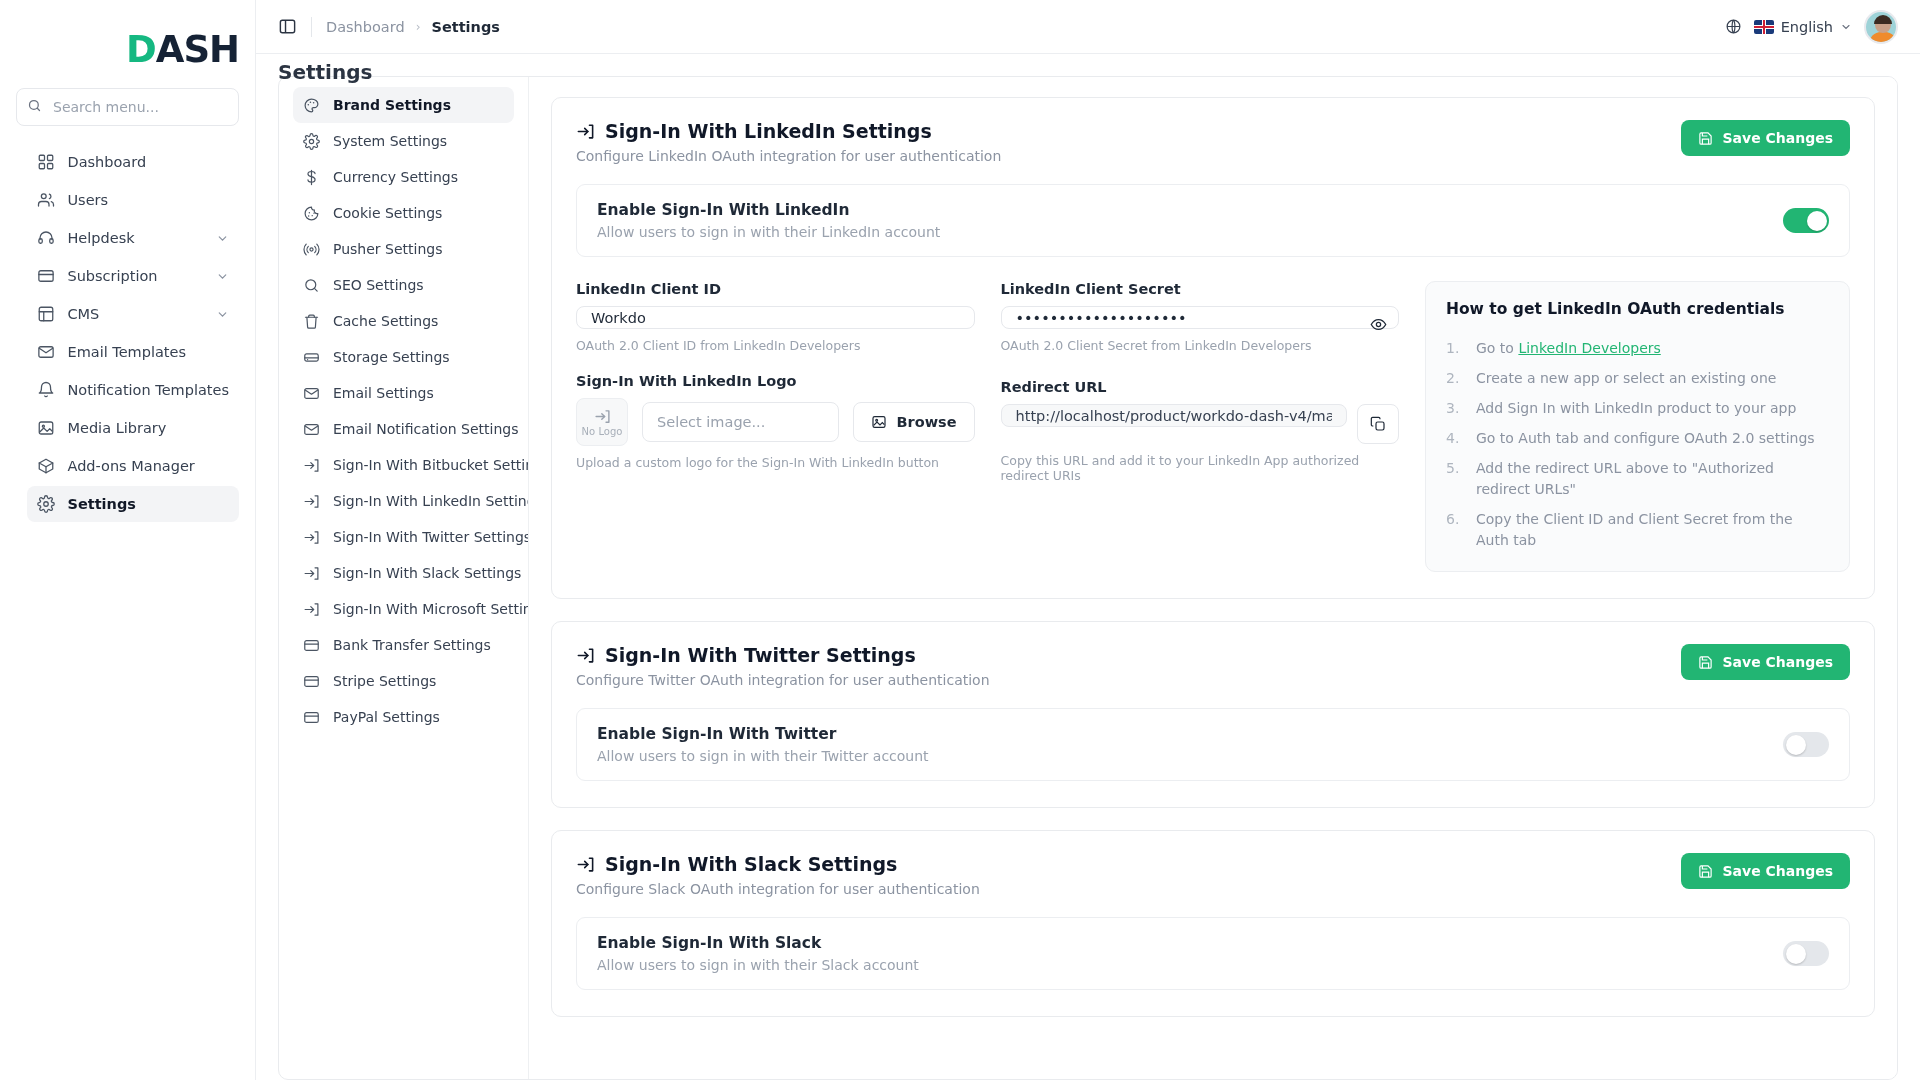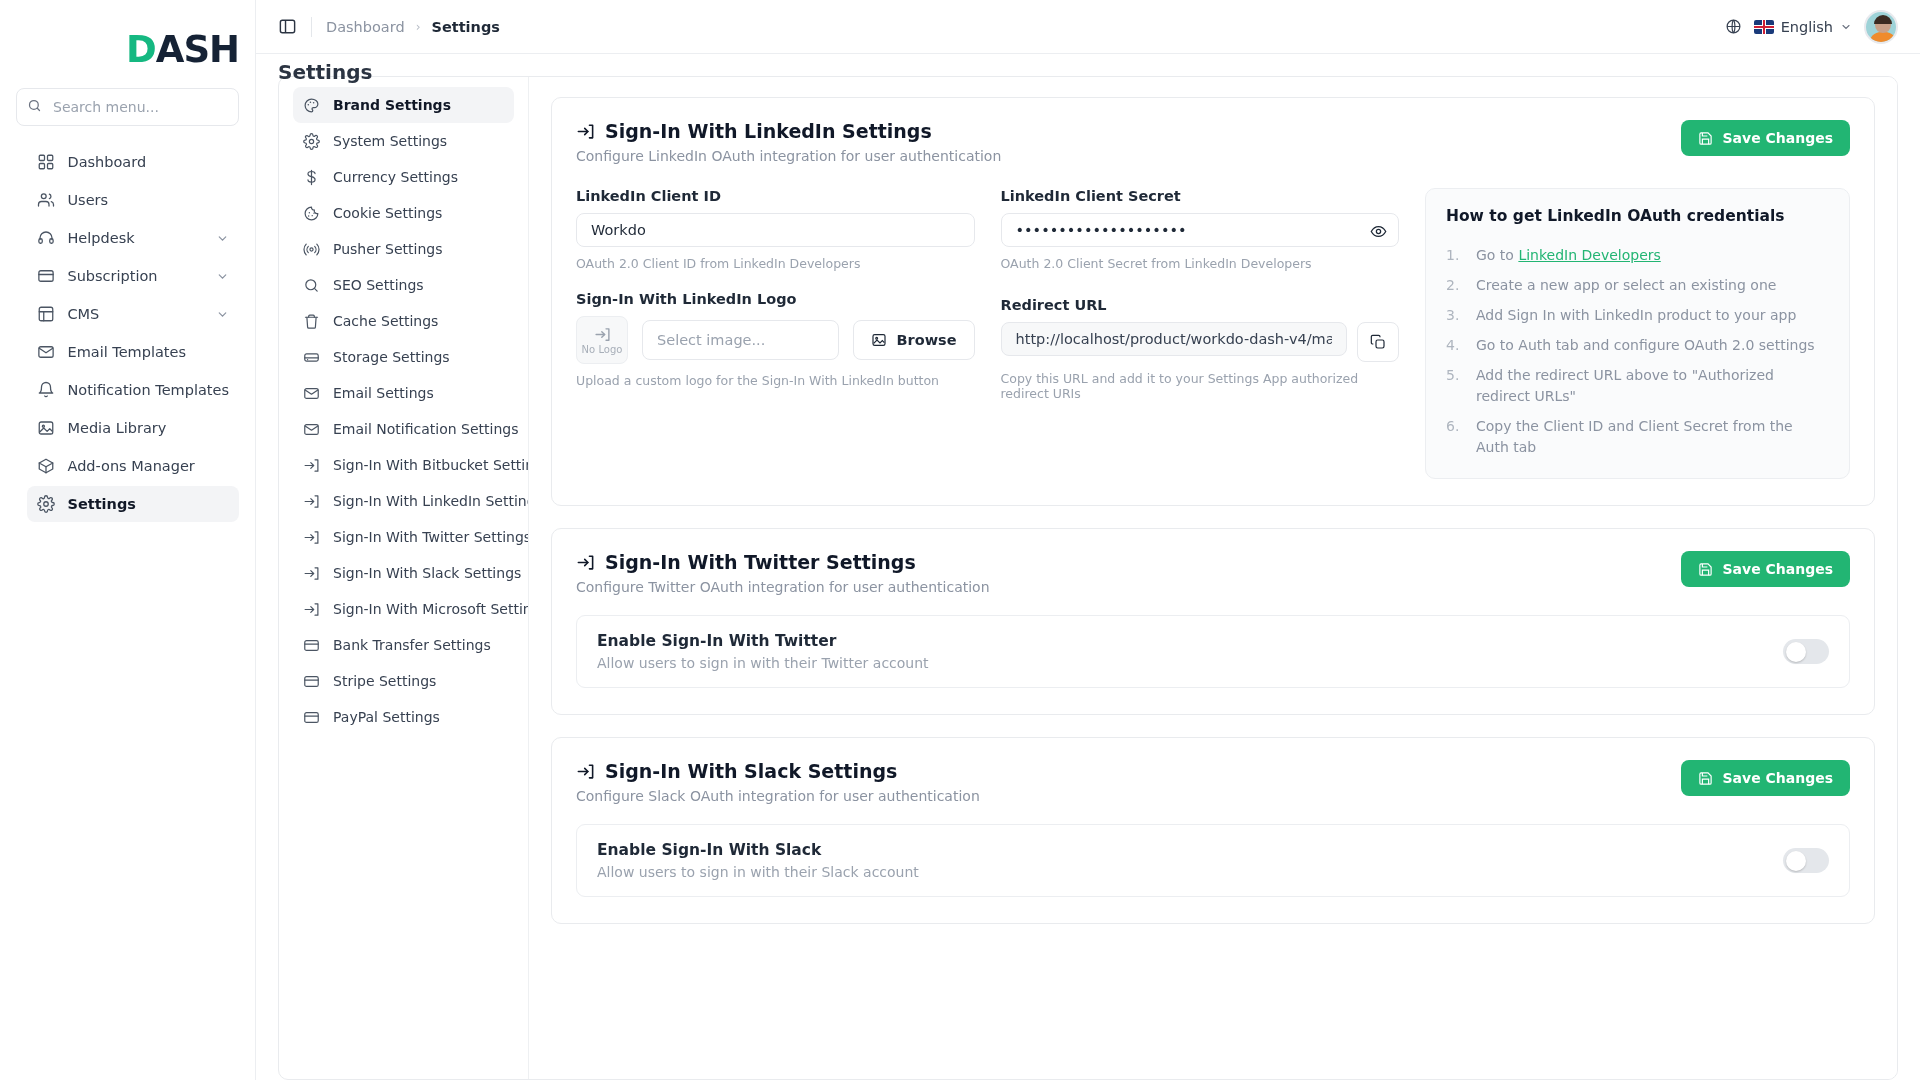--- a/index.html
+++ b/index.html
@@ -137,21 +137,21 @@
     position:absolute; top:2.5px; left:2.5px; width:20px; height:20px; border-radius:50%;
     background:#fff; box-shadow:0 1px 2px rgba(0,0,0,.2);
   }
   .switch.on .knob { left: 23.5px; }
 
   .grid-row { display:flex; gap: 26px; margin-top: 24px; align-items:flex-start; }
   .col { flex:1; min-width:0; }
   .field-label { font-size:14.5px; font-weight:600; color:#1f2937; margin-bottom:9px; }
   .input {
     width:100%; height:23px; border:1px solid #e6e8ec; border-radius:8px;
-    padding:16px 14px; font-size:14.5px; color:#1f2937; font-family:inherit; outline:none;
+    padding:5px 14px; font-size:14.5px; color:#1f2937; font-family:inherit; outline:none;
     background:#fff;
   }
   .input.readonly { background:#f7f8f9; color:#374151; }
   .input-wrap { position:relative; }
   .eye-btn {
     position:absolute; right:12px; top:10px; color:#1f2937; cursor:pointer; display:flex;
     background:none; border:none; padding:0;
   }
   .help { font-size:12.5px; color:#9aa2ae; margin-top:9px; }
 
@@ -579,20 +579,29 @@
                 <span>
                   <svg width="15" height="15" viewBox="0 0 24 24" fill="none" stroke="#fff" stroke-width="1.9">
                       <path d="M19 21H5a2 2 0 0 1-2-2V5a2 2 0 0 1 2-2h11l5 5v11a2 2 0 0 1-2 2z"></path>
                       <path d="M17 21v-8H7v8M7 3v5h8"></path>
                     </svg>
                 </span>
                 <span>Save Changes</span>
               </button>
             </div>
 
+            <div class="toggle-row">
+              <div>
+                <div class="tr-title">Enable Sign-In With LinkedIn</div>
+                <div class="tr-sub">Allow users to sign in with their LinkedIn account</div>
+              </div>
+              <div class="switch on">
+                  <span class="knob"></span>
+                </div>
+            </div>
 
             <div class="grid-row">
               <div class="col">
                 <div class="field-label">LinkedIn Client ID</div>
                 <input class="input" value="Workdo" style="">
                 <div class="help">OAuth 2.0 Client ID from LinkedIn Developers</div>
 
                 <div class="field-label" style="margin-top:20px">Sign-In With LinkedIn Logo</div>
                 <div class="logo-row">
                   <div class="logo-thumb">
@@ -640,21 +649,21 @@
                   <input class="input readonly" readonly="" value="http://localhost/product/workdo-dash-v4/main_file/a" style="">
                   <button class="copy-btn">
                     <span>
                       <svg width="16" height="16" viewBox="0 0 24 24" fill="none" stroke="#1f2937" stroke-width="1.8">
                           <rect x="9" y="9" width="12" height="12" rx="2.5"></rect>
                           <path d="M5 15H4a2 2 0 0 1-2-2V4a2 2 0 0 1 2-2h9a2 2 0 0 1 2 2v1"></path>
                         </svg>
                     </span>
                   </button>
                 </div>
-                <div class="help">Copy this URL and add it to your Settings App authorized redirect URIs</div>
+                <div class="help">Copy this URL and add it to your LinkedIn App authorized redirect URIs</div>
               </div>
 
               <div class="howto">
                 <div class="howto-title">How to get LinkedIn OAuth credentials</div>
                 <ol id="howto-list">
                     <li><span>Go to </span><a href="#">LinkedIn Developers</a></li>
                     <li><span>Create a new app or select an existing one</span></li>
                     <li><span>Add Sign In with LinkedIn product to your app</span></li>
                     <li><span>Go to Auth tab and configure OAuth 2.0 settings</span></li>
                     <li><span>Add the redirect URL above to "Authorized redirect URLs"</span></li>

